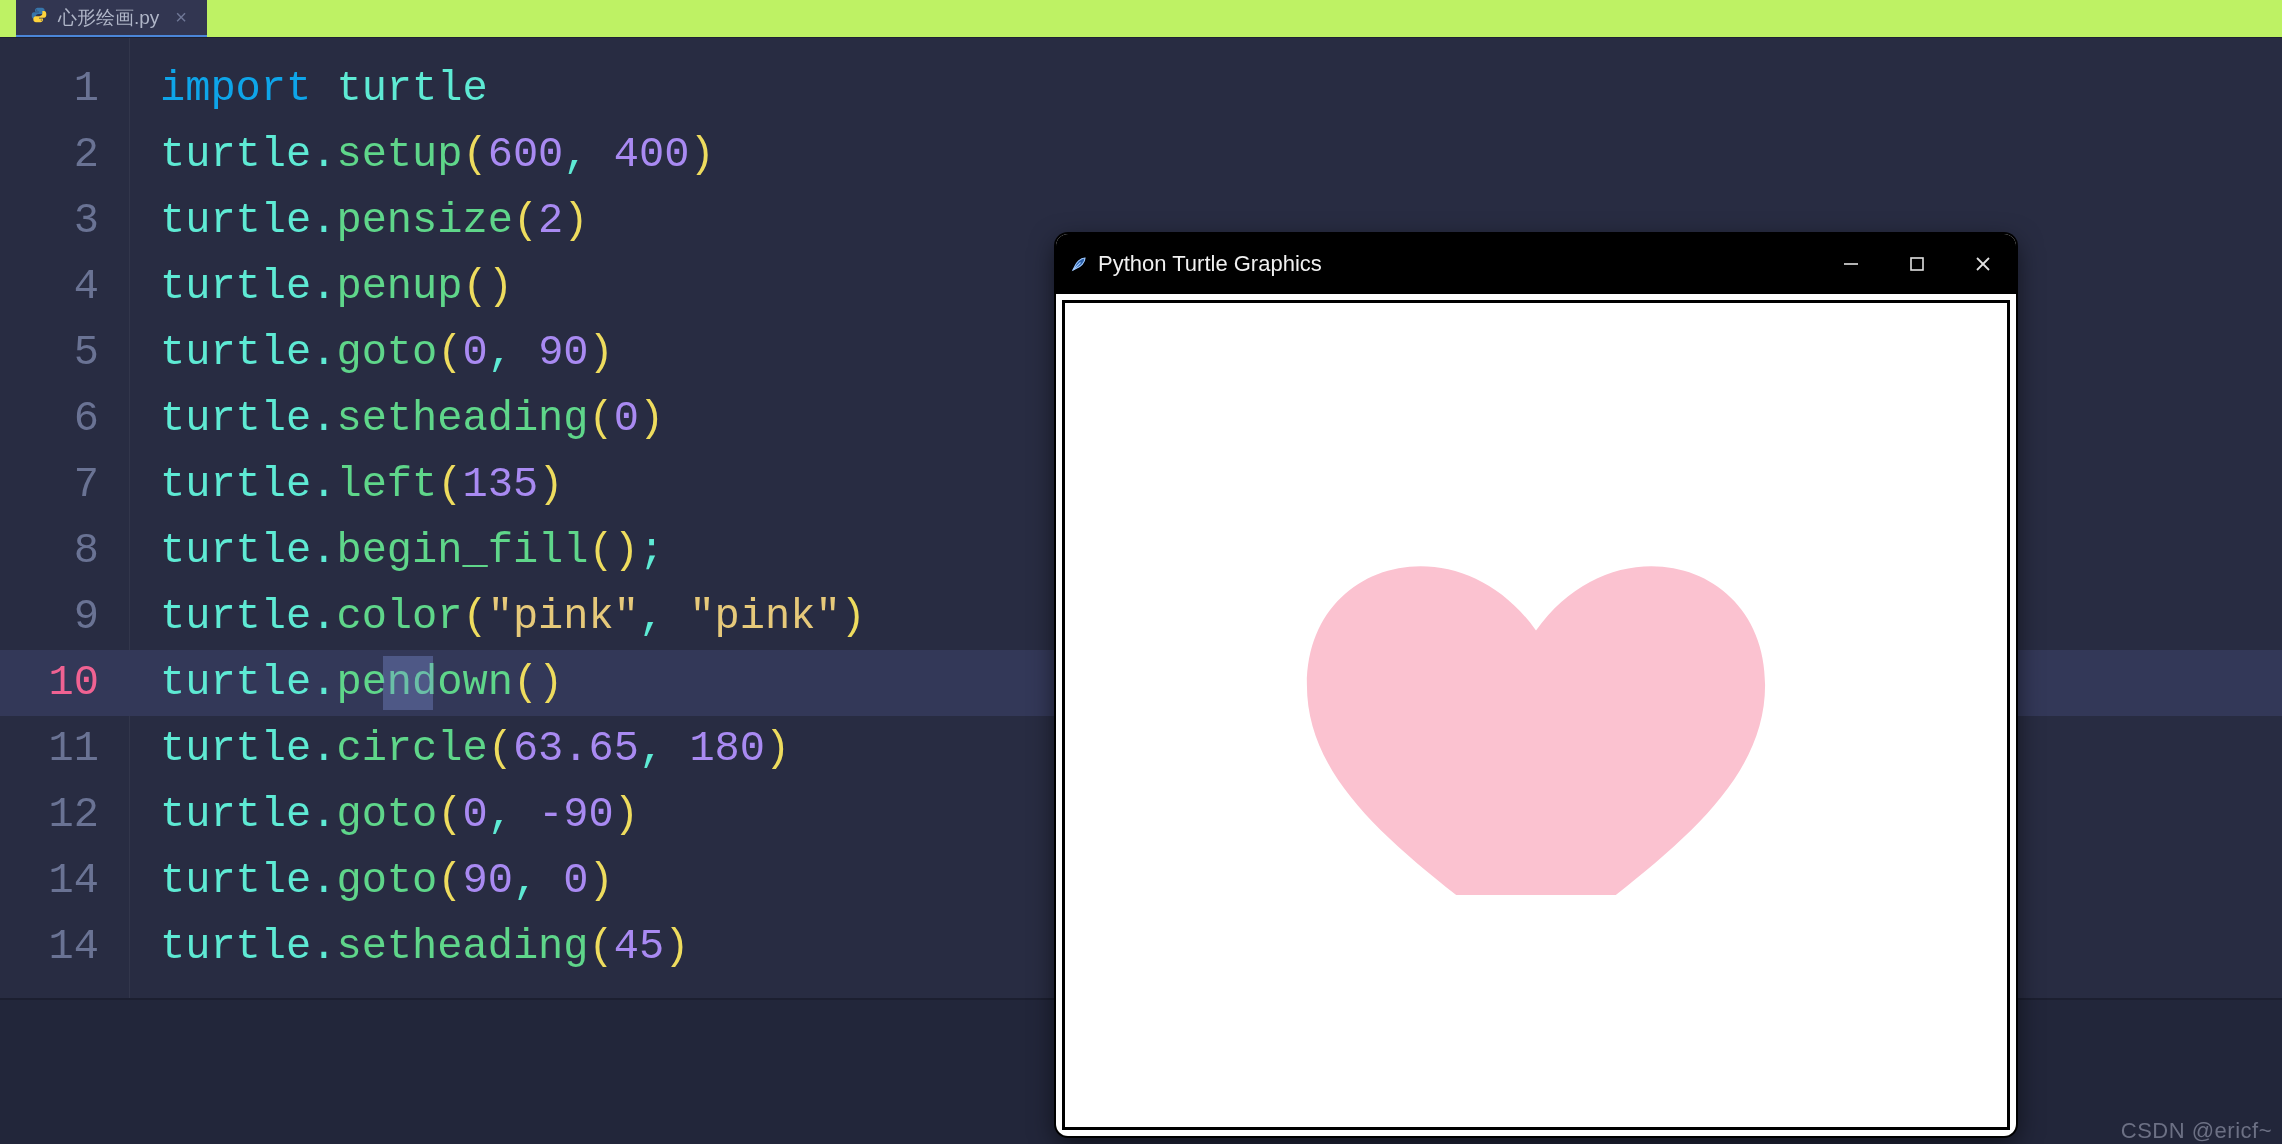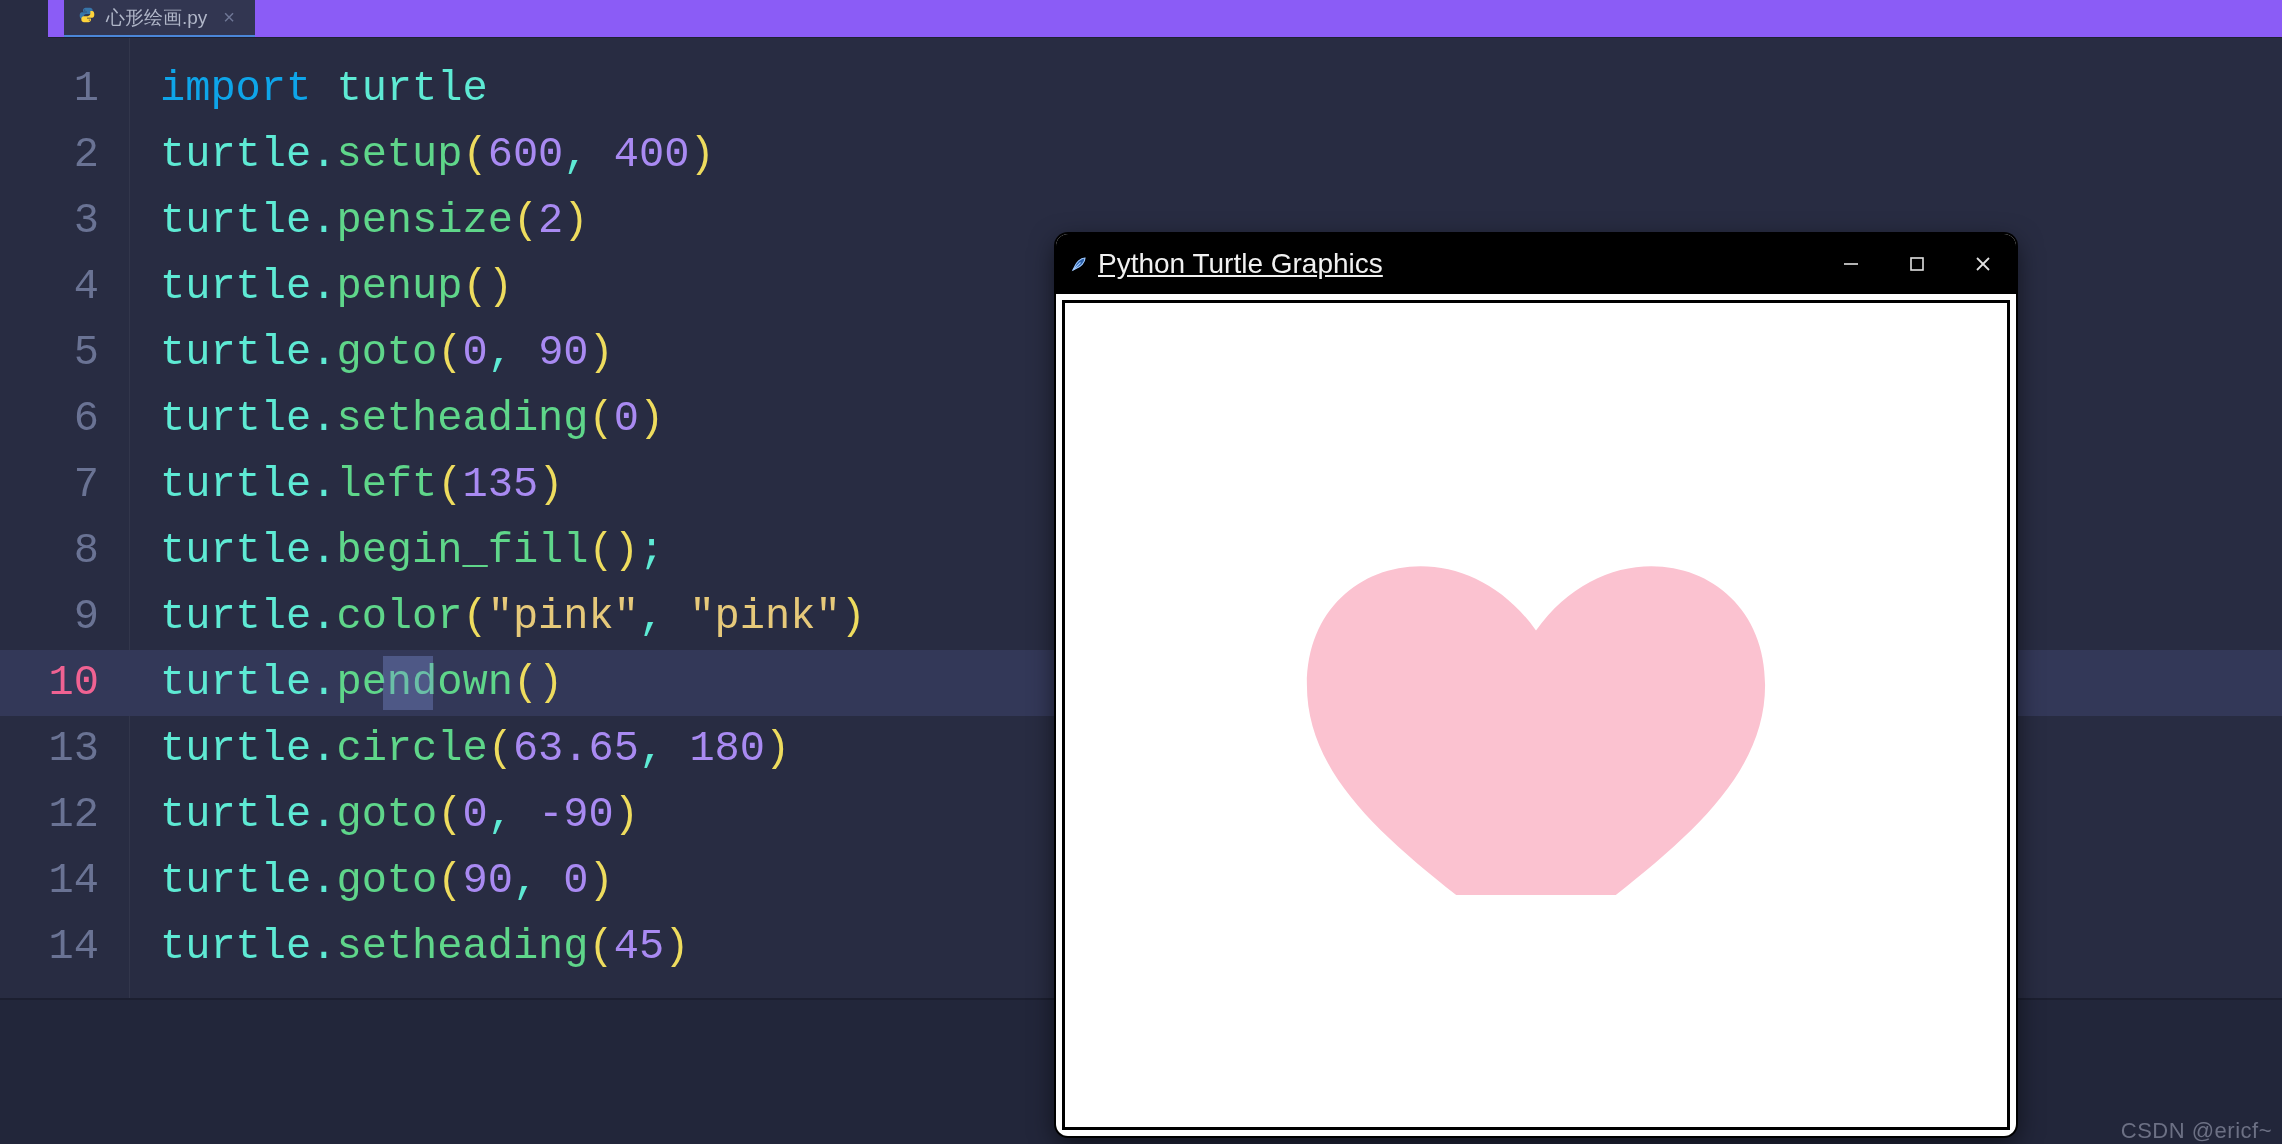--- a/index.html
+++ b/index.html
@@ -9,27 +9,26 @@
     background: #282c42;
     font-family: "Microsoft YaHei", sans-serif;
     width: 2282px;
     height: 1144px;
     overflow: hidden;
     position: relative;
   }
 
   
   .tab-bar {
-    background: #8b5cf6;
+    background: #bef264;
     height: 38px;
     border-bottom: 1px solid #1e2133;
     display: flex;
     align-items: stretch;
     padding-left: 16px;
-    margin-left: 48px;
   }
   .file-tab {
     display: flex;
     align-items: center;
     gap: 10px;
     background: #323651;
     padding: 0 20px 0 14px;
     color: #b0b6c8;
     font-size: 19px;
     border-bottom: 2px solid #4b86d8;
@@ -132,23 +131,22 @@
     display: flex;
     flex-direction: column;
   }
   .titlebar {
     height: 60px;
     background: #000000;
     display: flex;
     align-items: center;
     padding-left: 14px;
     color: #f1f1f1;
-    font-size: 28px;
+    font-size: 22px;
     font-family: "Segoe UI", sans-serif;
-    text-decoration: underline;
   }
   .titlebar .feather { margin-right: 10px; display:inline-flex; }
   .titlebar .title-text { flex: 0 0 auto; }
   .titlebar .spacer { flex: 1; }
   .win-btn {
     width: 66px;
     height: 60px;
     display: flex;
     align-items: center;
     justify-content: center;
@@ -205,21 +203,21 @@
       <div class="ln">1</div>
       <div class="ln">2</div>
       <div class="ln">3</div>
       <div class="ln">4</div>
       <div class="ln">5</div>
       <div class="ln">6</div>
       <div class="ln">7</div>
       <div class="ln">8</div>
       <div class="ln">9</div>
       <div class="ln current">10</div>
-      <div class="ln">13</div>
+      <div class="ln">11</div>
       <div class="ln">12</div>
       <div class="ln">14</div>
       <div class="ln">14</div>
     </div>
   <div class="code" id="code"><div class="line"><span class="kw">import</span><span class="sp"> </span><span class="id">turtle</span></div><div class="line"><span class="id">turtle</span><span class="dot">.</span><span class="meth">setup</span><span class="par">(</span><span class="num">600</span><span class="id">,</span><span class="sp"> </span><span class="num">400</span><span class="par">)</span></div><div class="line"><span class="id">turtle</span><span class="dot">.</span><span class="meth">pensize</span><span class="par">(</span><span class="num">2</span><span class="par">)</span></div><div class="line"><span class="id">turtle</span><span class="dot">.</span><span class="meth">penup</span><span class="par">()</span></div><div class="line"><span class="id">turtle</span><span class="dot">.</span><span class="meth">goto</span><span class="par">(</span><span class="num">0</span><span class="id">,</span><span class="sp"> </span><span class="num">90</span><span class="par">)</span></div><div class="line"><span class="id">turtle</span><span class="dot">.</span><span class="meth">setheading</span><span class="par">(</span><span class="num">0</span><span class="par">)</span></div><div class="line"><span class="id">turtle</span><span class="dot">.</span><span class="meth">left</span><span class="par">(</span><span class="num">135</span><span class="par">)</span></div><div class="line"><span class="id">turtle</span><span class="dot">.</span><span class="meth">begin_fill</span><span class="par">()</span><span class="semi">;</span></div><div class="line"><span class="id">turtle</span><span class="dot">.</span><span class="meth">color</span><span class="par">(</span><span class="str">"pink"</span><span class="id">,</span><span class="sp"> </span><span class="str">"pink"</span><span class="par">)</span></div><div class="line"><span class="id">turtle</span><span class="dot">.</span><span class="meth">pendown</span><span class="par">()</span></div><div class="line"><span class="id">turtle</span><span class="dot">.</span><span class="meth">circle</span><span class="par">(</span><span class="num">63.65</span><span class="id">,</span><span class="sp"> </span><span class="num">180</span><span class="par">)</span></div><div class="line"><span class="id">turtle</span><span class="dot">.</span><span class="meth">goto</span><span class="par">(</span><span class="num">0</span><span class="id">,</span><span class="sp"> </span><span class="num">-90</span><span class="par">)</span></div><div class="line"><span class="id">turtle</span><span class="dot">.</span><span class="meth">goto</span><span class="par">(</span><span class="num">90</span><span class="id">,</span><span class="sp"> </span><span class="num">0</span><span class="par">)</span></div><div class="line"><span class="id">turtle</span><span class="dot">.</span><span class="meth">setheading</span><span class="par">(</span><span class="num">45</span><span class="par">)</span></div></div>
 </div>
 <div class="editor-sep"></div>
 
 <div class="terminal">
   <div class="term-row">配置\python.exe C:\Users\86177\Desk</div>

